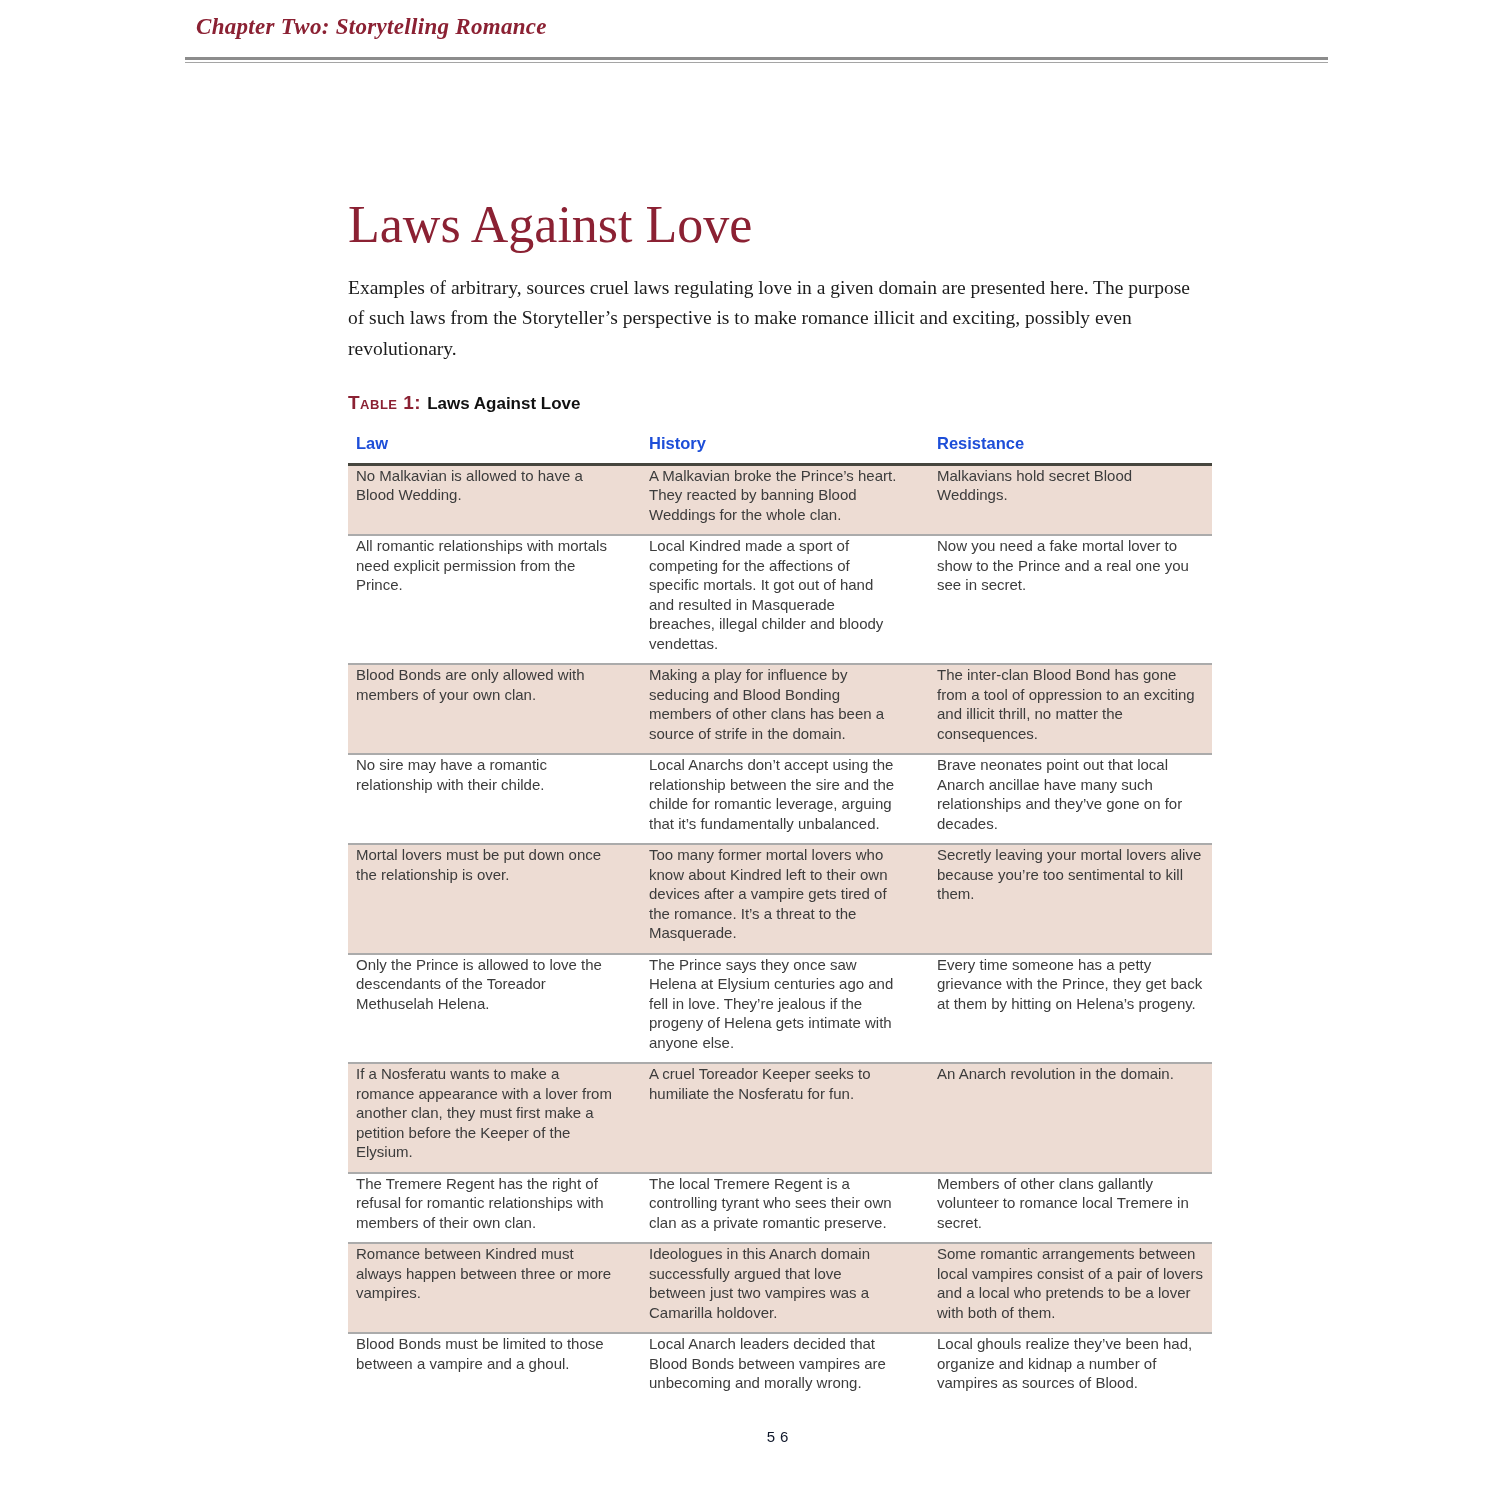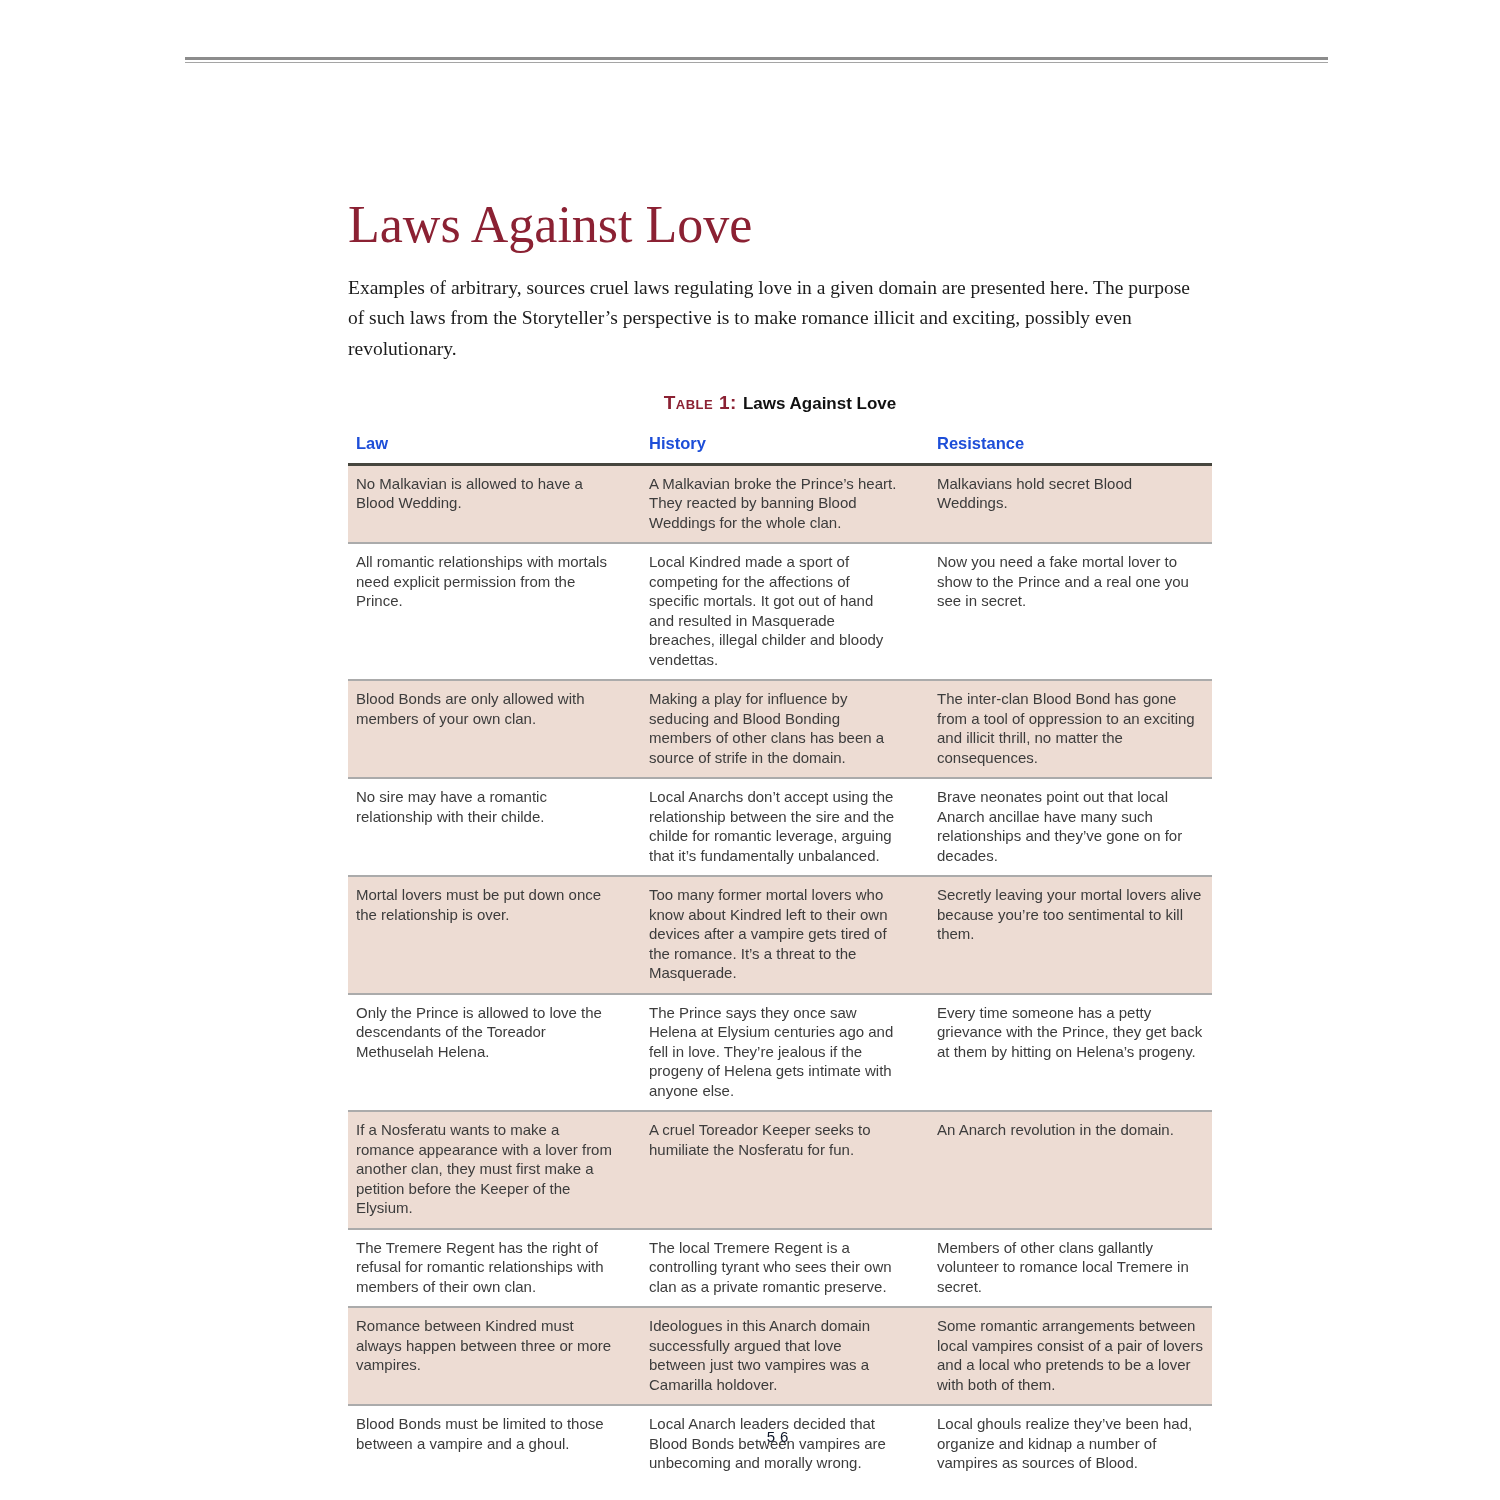--- a/index.html
+++ b/index.html
@@ -40,21 +40,20 @@
   .intro{
     margin:0 0 27px 0;
     width:856px;
     font-size:19.5px;line-height:1.58;
     color:#1c1c1c;
   }
   .table-caption{
     margin:0 0 20px 0;
     font-family:"Liberation Sans", sans-serif;
     font-size:17px;
-    text-align:center;
   }
   .table-caption .label{
     color:var(--accent);
     font-weight:bold;
     font-variant:small-caps;
     letter-spacing:0.5px;
     font-size:19px;
     margin-right:6px;
   }
   .table-caption .cap-title{font-weight:bold;color:#111111;}
@@ -71,41 +70,42 @@
     text-align:left;
     font-size:16.5px;
     font-weight:bold;
     color:#1d4ed8;
     padding:0 30px 10px 8px;
     border-bottom:3px solid #46463e;
     font-family:"Liberation Sans", sans-serif;
   }
   table.laws td{
     vertical-align:top;
-    padding:8px 28px 10px 8px;
+    padding:0 28px 10px 8px;
     line-height:1.3;
   }
   table.laws td:last-child, table.laws th:last-child{padding-right:8px;}
   tbody tr{border-top:2px solid #ababab;}
   tbody tr:first-child{border-top:none;}
   tbody tr.shaded{background:var(--row-shade);}
 
   .page-number{
     position:absolute;left:348px;top:1428px;width:864px;
     text-align:center;
     font-family:"Liberation Sans", sans-serif;
     font-size:15px;color:#0f172a;
     letter-spacing:5px;
   }
 </style>
 </head>
 <body>
 
 <div class="page">
 
+  <div class="chapter-header">Chapter Two: Storytelling Romance</div>
 
   <div class="header-rule">
     <div class="thick"></div>
     <div class="gap"></div>
     <div class="thin"></div>
   </div>
 
   <div class="content">
 
     <h1 class="page-title">Laws Against Love</h1>

